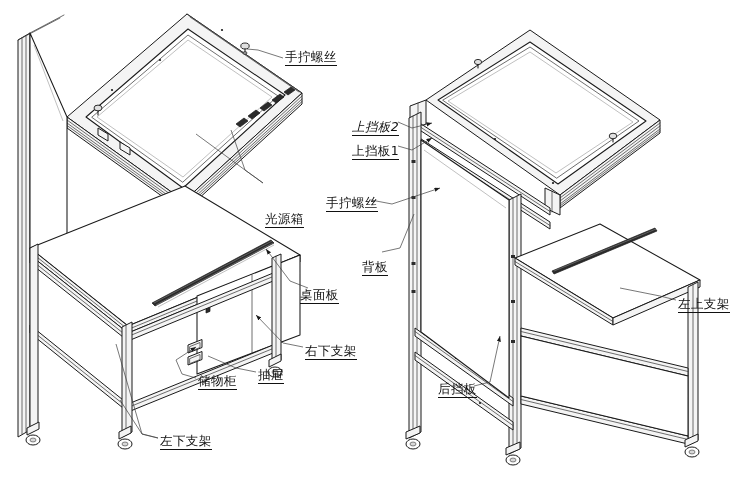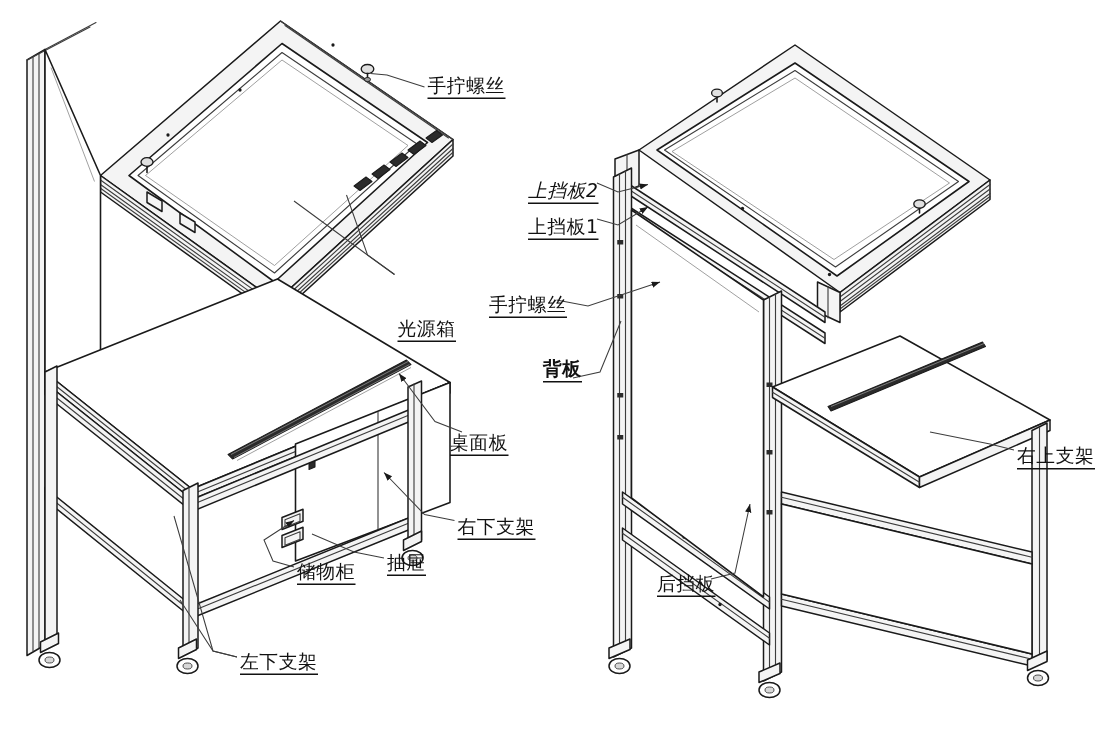--- a/index.html
+++ b/index.html
@@ -316,17 +316,17 @@
 <div class="lbl" style="left:265px;top:178px;margin-top:34px;">光源箱</div>
 <div class="lbl" style="left:300px;top:288px;">桌面板</div>
 <div class="lbl" style="left:305px;top:344px;text-align:center;">右下支架</div>
 <div class="lbl" style="left:258px;top:368px;text-align:right;">抽屉</div>
 <div class="lbl" style="left:198px;top:374px;">储物柜</div>
 <div class="lbl" style="left:160px;top:434px;">左下支架</div>
 
 <div class="lbl" style="left:352px;top:120px;font-style:italic;">上挡板2</div>
 <div class="lbl" style="left:352px;top:144px;">上挡板1</div>
 <div class="lbl" style="left:326px;top:196px;">手拧螺丝</div>
-<div class="lbl" style="left:362px;top:239px;font-weight:bold;">背板</div>
+<div class="lbl" style="left:362px;top:260px;">背板</div>
 <div class="lbl" style="left:438px;top:382px;">后挡板</div>
-<div class="lbl" style="left:678px;top:297px;">右上支架</div>
+<div class="lbl" style="left:678px;top:297px;">左上支架</div>
 
 </div>
 
 </body></html>

